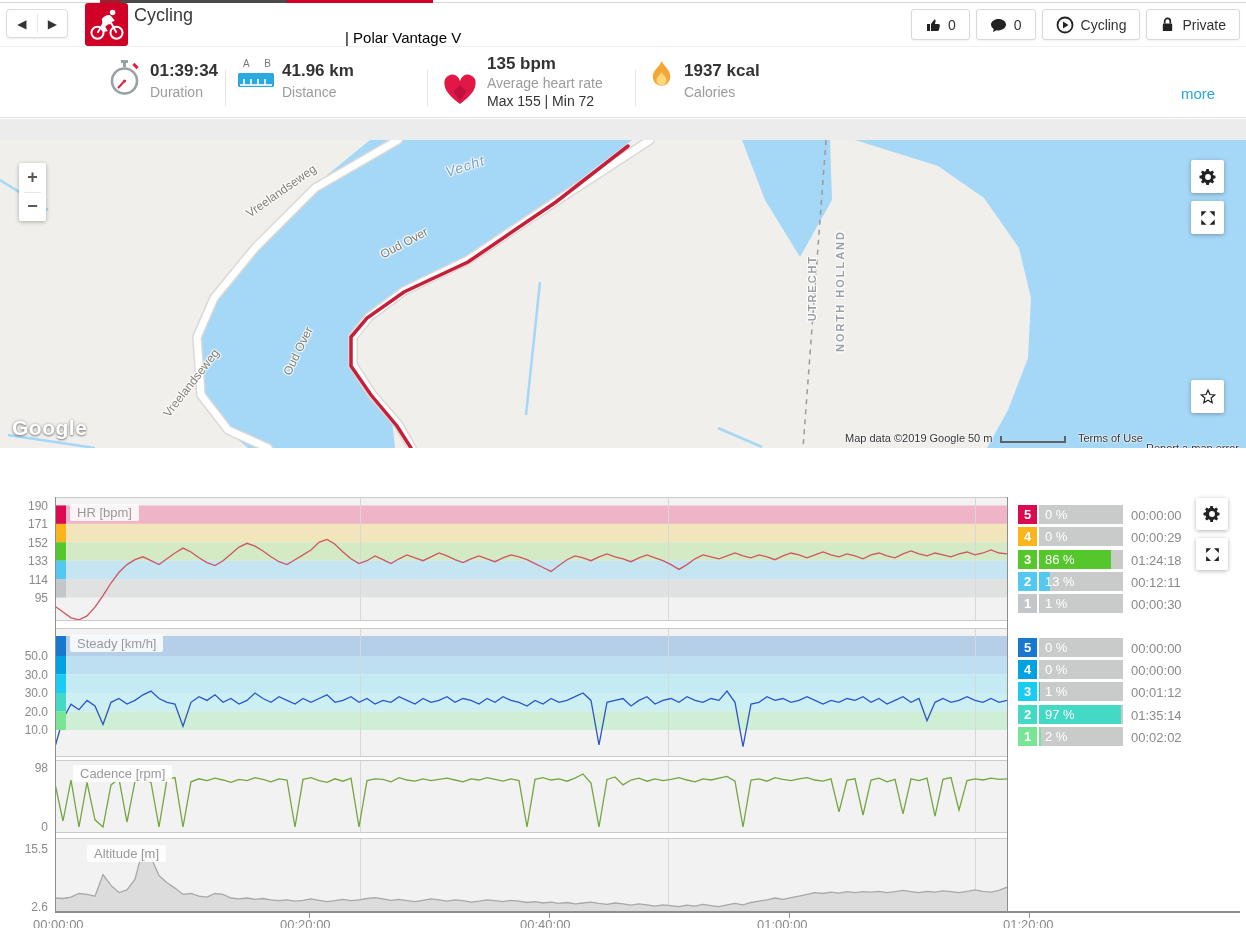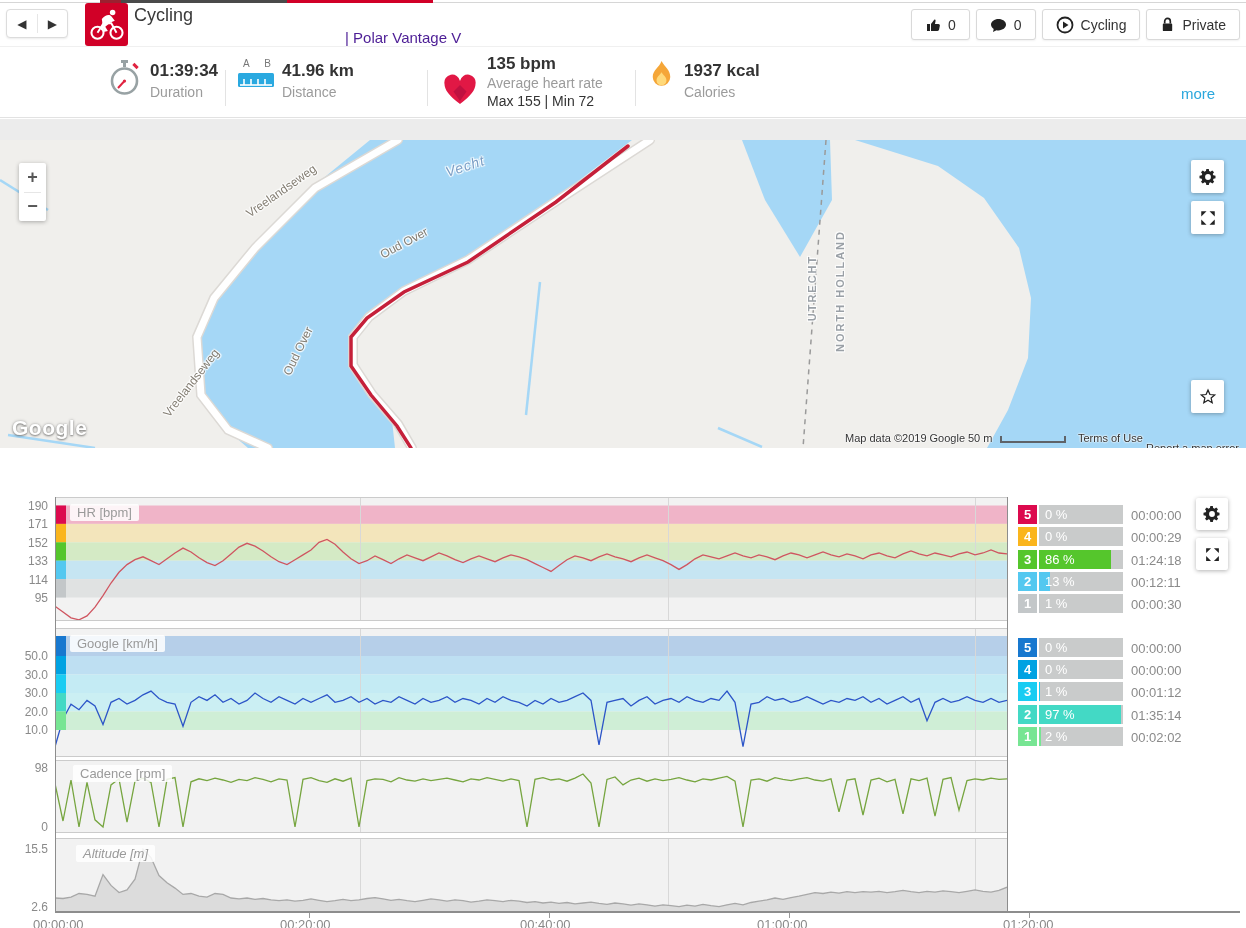--- a/index.html
+++ b/index.html
@@ -11,21 +11,21 @@
   .topline { position:absolute; top:2px; left:0; width:100%; height:1px; background:#d6d6d6; }
   .seg { position:absolute; top:0; height:3px; }
 
   
   .header { position:absolute; top:3px; left:0; width:100%; height:44px; background:#fff; border-bottom:1px solid #f0f0f0; }
   .navgroup { position:absolute; left:6px; top:6px; width:62px; height:29px; background:#fff; border:1px solid #dcdcdc; border-radius:4px; box-shadow:0 1px 2px rgba(0,0,0,.08); display:flex; }
   .navbtn { flex:1; display:flex; align-items:center; justify-content:center; font-size:12px; color:#333; cursor:pointer; }
   .navdiv { width:1px; background:#e6e6e6; margin:4px 0; }
   .sporticon { position:absolute; left:85px; top:0px; width:43px; height:43px; border-radius:3px; display:flex; align-items:center; justify-content:center; }
   .title { position:absolute; left:134px; top:2px; font-size:18px; color:#3a3a3a; }
-  .device { position:absolute; left:345px; top:26px; font-size:15px; color:#4c1d95; }
+  .device { position:absolute; left:345px; top:26px; font-size:15px; color:#000000; }
   .hbtns { position:absolute; right:6px; top:6px; display:flex; gap:6px; }
   .hbtn { height:31px; background:#fff; border:1px solid #d9d9d9; border-radius:3px; box-shadow:0 1px 2px rgba(0,0,0,.06); display:flex; align-items:center; gap:7px; padding:0 13px; font-size:14px; color:#333; cursor:pointer; }
 
   
   .stats { position:absolute; top:48px; left:0; width:100%; height:70px; background:#fff; border-bottom:1px solid #e2e2e2; }
   .greyband { position:absolute; top:119px; left:0; width:100%; height:21px; background:#ececec; }
   .statval { font-size:17px; font-weight:bold; color:#333; }
   .statlab { font-size:14px; color:#9b9b9b; }
   .statsep { position:absolute; top:22px; width:1px; height:36px; background:#e3e3e3; }
   .tbbtn { position:absolute; left:837px; top:29px; width:170px; height:33px; background:#fff; border:1px solid #cfcfcf; border-radius:4px; font-size:15px; color:#333; display:flex; align-items:center; justify-content:center; cursor:pointer; }
@@ -317,23 +317,23 @@
 <div class="ytick" style="top:668px;">30.0</div>
 <div class="ytick" style="top:686px;">30.0</div>
 <div class="ytick" style="top:705px;">20.0</div>
 <div class="ytick" style="top:723px;">10.0</div>
 <div class="ytick" style="top:761px;">98</div>
 <div class="ytick" style="top:820px;">0</div>
 <div class="ytick" style="top:842px;">15.5</div>
 <div class="ytick" style="top:900px;">2.6</div>
 
 <div class="clabel" style="left:70px;top:504px;">HR [bpm]</div>
-<div class="clabel" style="left:70px;top:635px;">Google [km/h]</div>
+<div class="clabel" style="left:70px;top:635px;">Steady [km/h]</div>
 <div class="clabel" style="left:73px;top:765px;">Cadence [rpm]</div>
-<div class="clabel" style="left:76px;top:845px;font-style:italic;">Altitude [m]</div>
+<div class="clabel" style="left:87px;top:845px;">Altitude [m]</div>
 
 <div class="bottomline"></div>
 <div class="xtick" style="left:309px;"></div>
 <div class="xtick" style="left:549px;"></div>
 <div class="xtick" style="left:789px;"></div>
 <div class="xtick" style="left:1029px;"></div>
 <div class="xlabel" style="left:33px;">00:00:00</div>
 <div class="xlabel" style="left:280px;">00:20:00</div>
 <div class="xlabel" style="left:520px;">00:40:00</div>
 <div class="xlabel" style="left:757px;">01:00:00</div>

